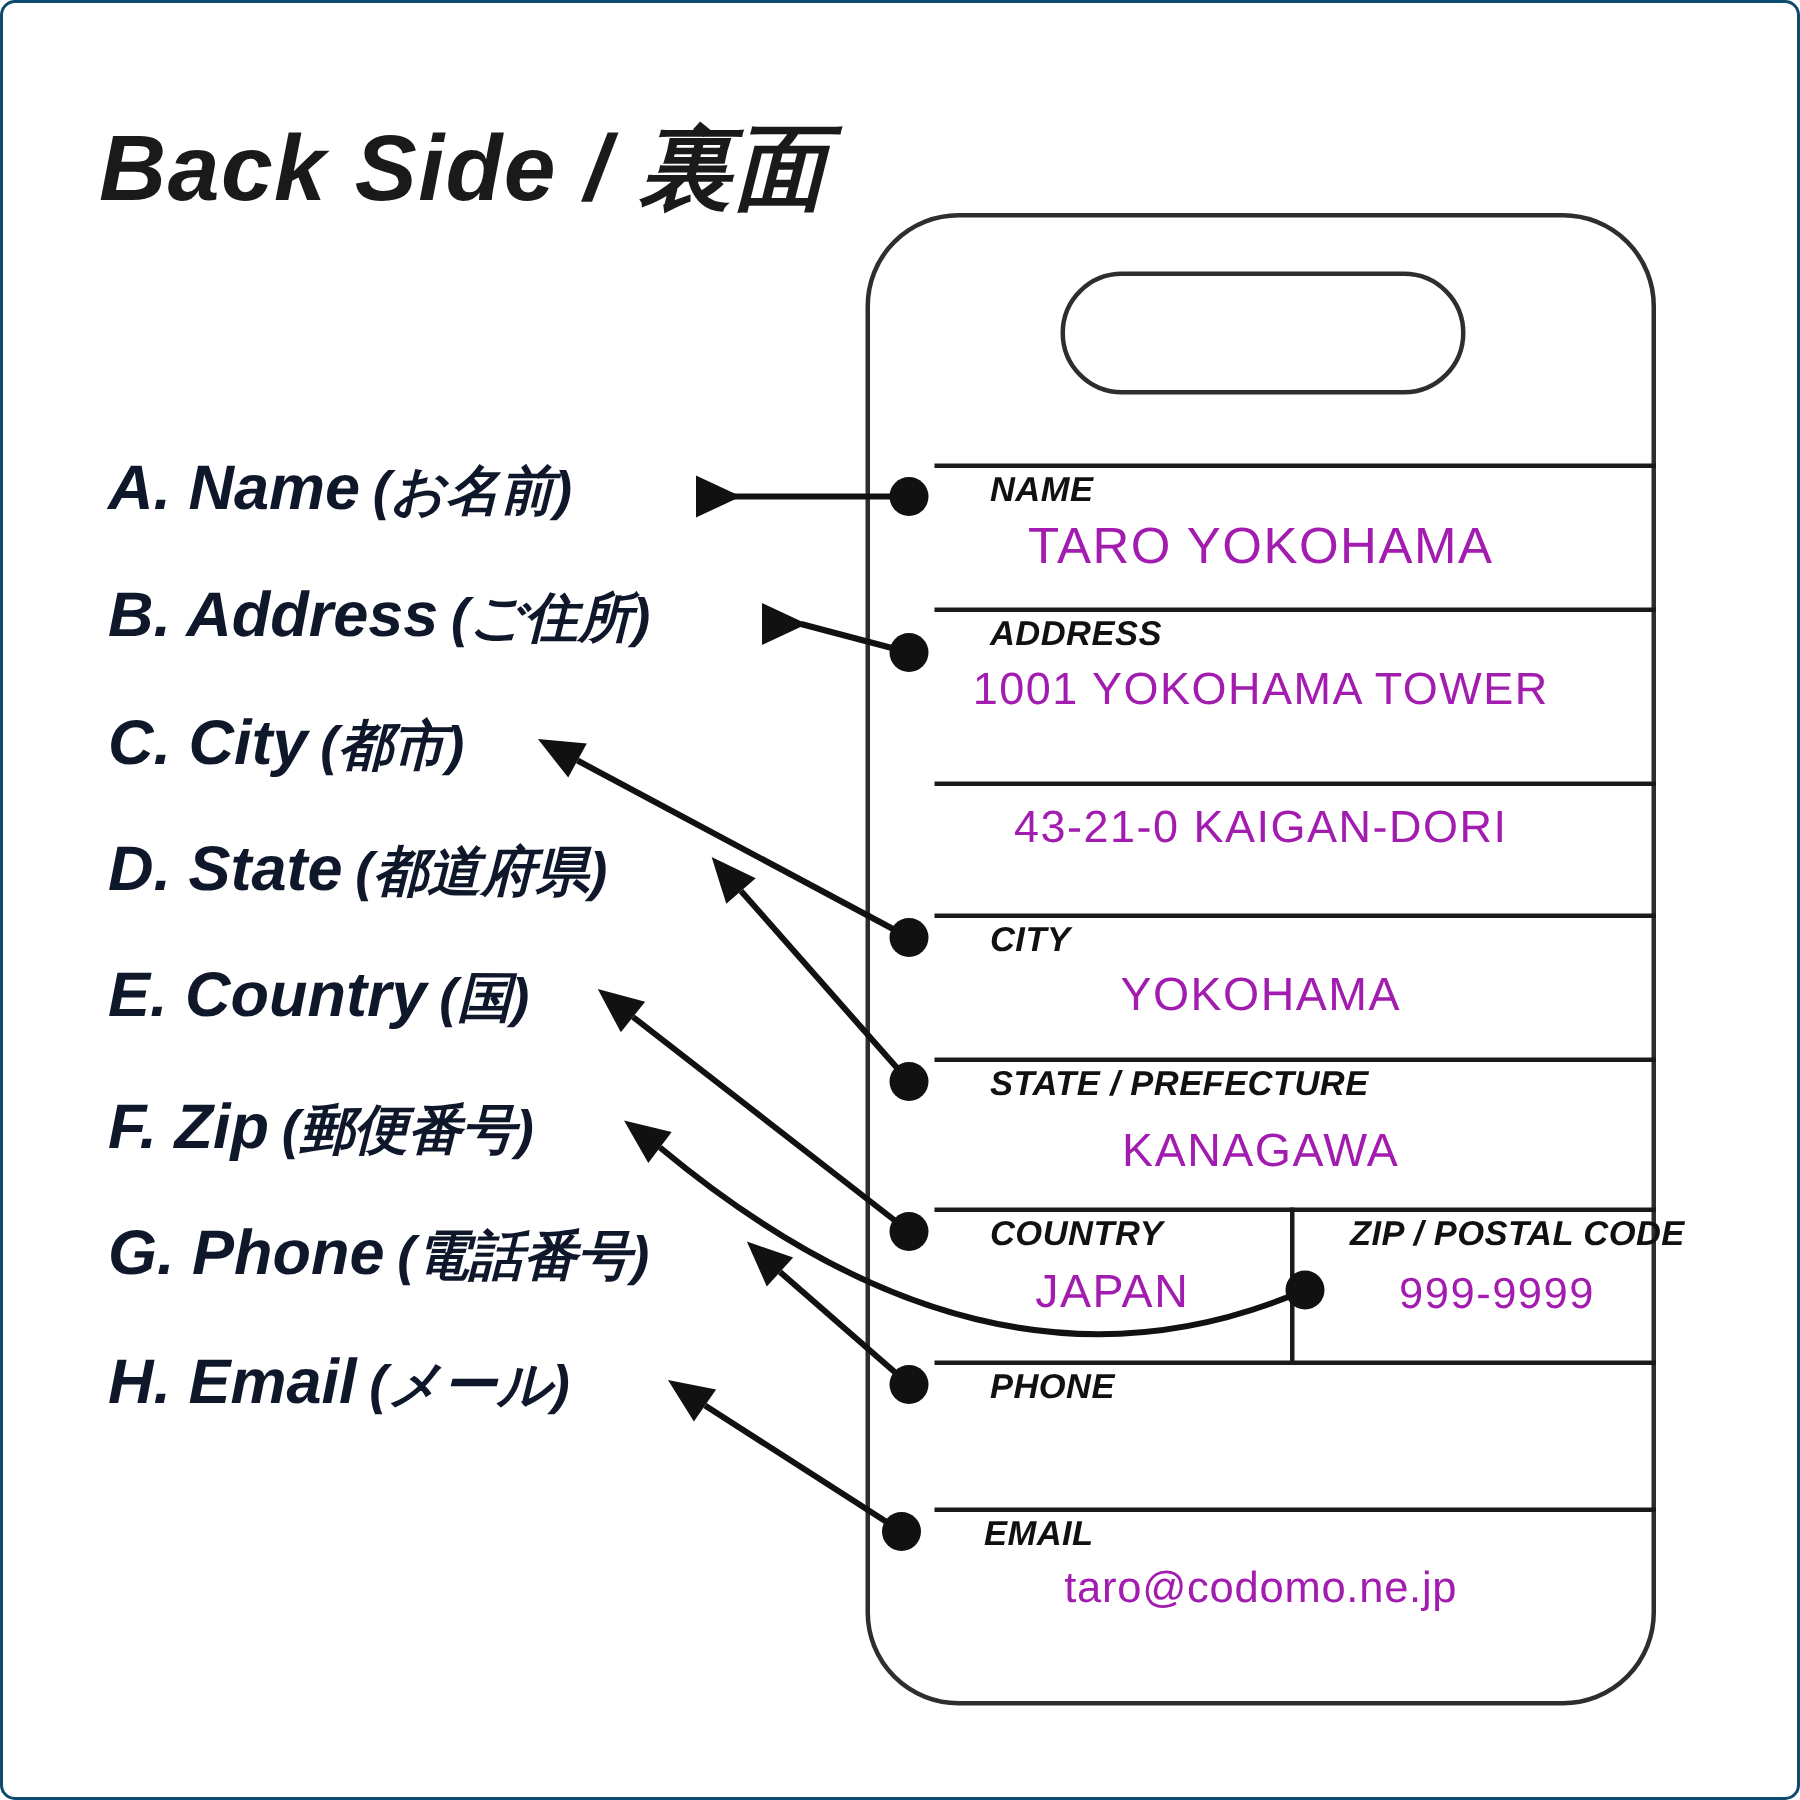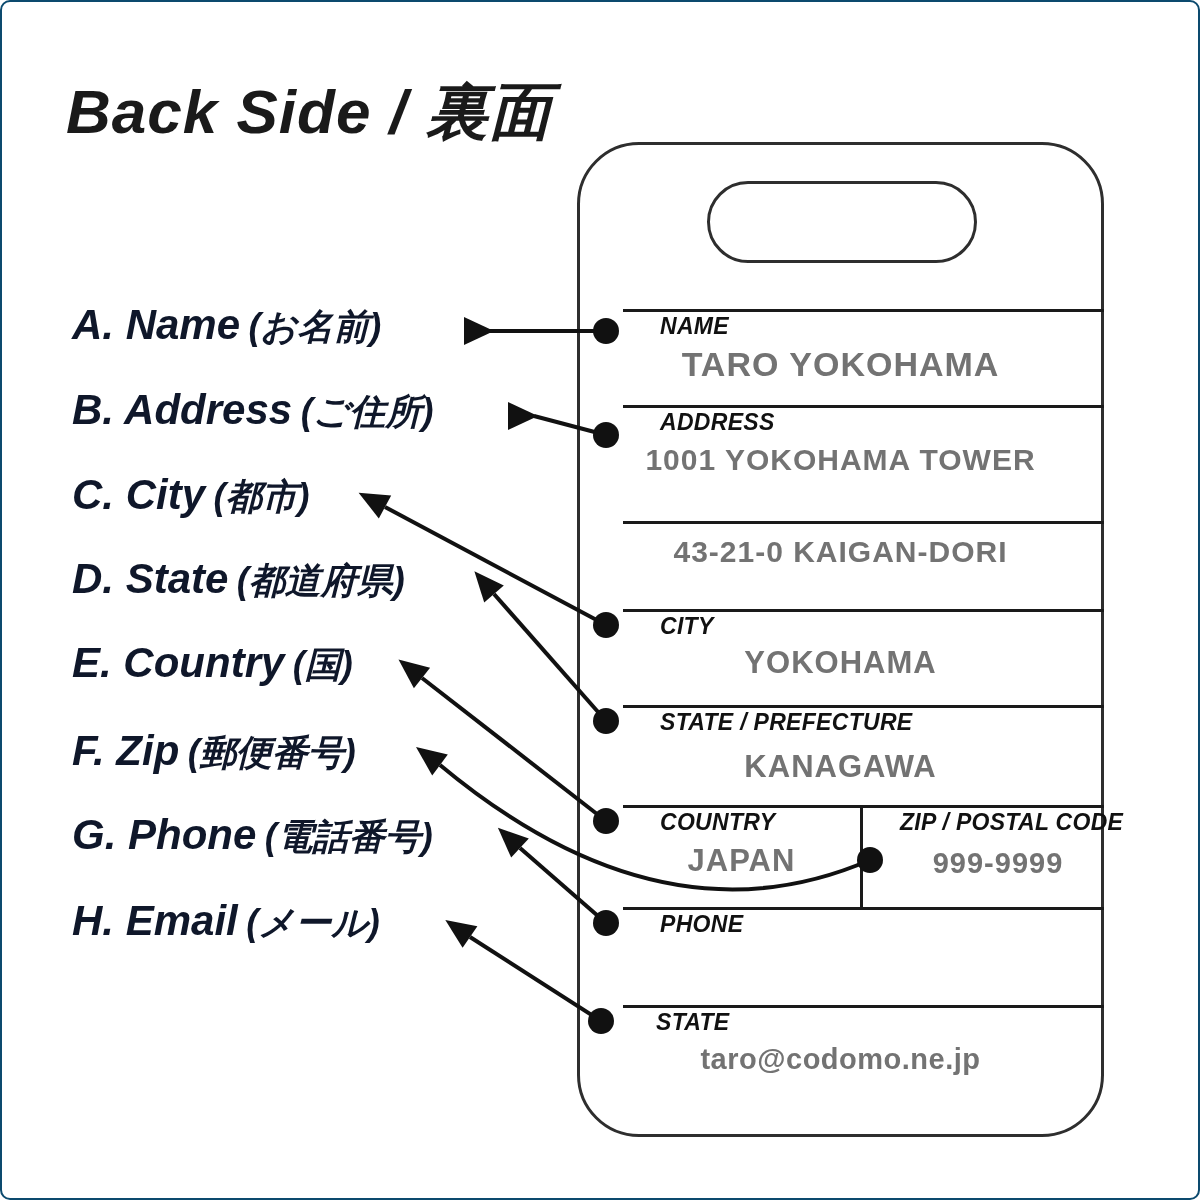--- a/index.html
+++ b/index.html
@@ -34,21 +34,21 @@
   .rule{position:absolute;left:43px;right:-3px;height:3px;background:#1a1a1a}
   .r1{top:164px}.r2{top:260px}.r3{top:376px}.r4{top:464px}
   .r5{top:560px}.r6{top:660px}.r7{top:762px}.r8{top:860px}
   .vdiv{position:absolute;left:280px;top:660px;width:3px;height:105px;background:#1a1a1a}
 
   .f-label{
     position:absolute;font-style:italic;font-weight:bold;font-size:23px;
     color:#111;letter-spacing:0.3px;white-space:nowrap;margin-left:28px;
   }
   .f-value{
-    position:absolute;font-weight:bold;color:#737373;white-space:nowrap;
+    position:absolute;font-weight:normal;color:#a21caf;white-space:nowrap;
     letter-spacing:1px;text-align:center;
   }
   .full{left:0;width:100%}
   .v-name{top:200px;font-size:34px}
   .v-addr1{top:298px;font-size:30px}
   .v-addr2{top:390px;font-size:30px}
   .v-city{top:500px;font-size:31px}
   .v-state{top:604px;font-size:31px}
   .v-country{left:43px;width:237px;top:698px;font-size:31px}
   .v-zip{left:313px;width:210px;top:702px;font-size:29px;text-align:center}
@@ -133,21 +133,21 @@
     <div class="f-value full v-state">KANAGAWA</div>
 
     <div class="f-label l-country">COUNTRY</div>
     <div class="f-value v-country">JAPAN</div>
 
     <div class="f-label l-zip">ZIP / POSTAL CODE</div>
     <div class="f-value v-zip">999-9999</div>
 
     <div class="f-label l-phone">PHONE</div>
 
-    <div class="f-label l-email">STATE</div>
+    <div class="f-label l-email">EMAIL</div>
     <div class="f-value full v-email">taro@codomo.ne.jp</div>
   </div>
 
   <svg class="overlay" viewBox="0 0 1200 1200" xmlns="http://www.w3.org/2000/svg">
 
     <line x1="486" y1="329" x2="604" y2="329" stroke="#111111" stroke-width="4"></line>
     <line x1="532" y1="414" x2="604" y2="433" stroke="#111111" stroke-width="4"></line>
     <line x1="383" y1="505" x2="604" y2="623" stroke="#111111" stroke-width="4"></line>
     <line x1="492" y1="592" x2="604" y2="719" stroke="#111111" stroke-width="4"></line>
     <line x1="420" y1="676" x2="604" y2="819" stroke="#111111" stroke-width="4"></line>

